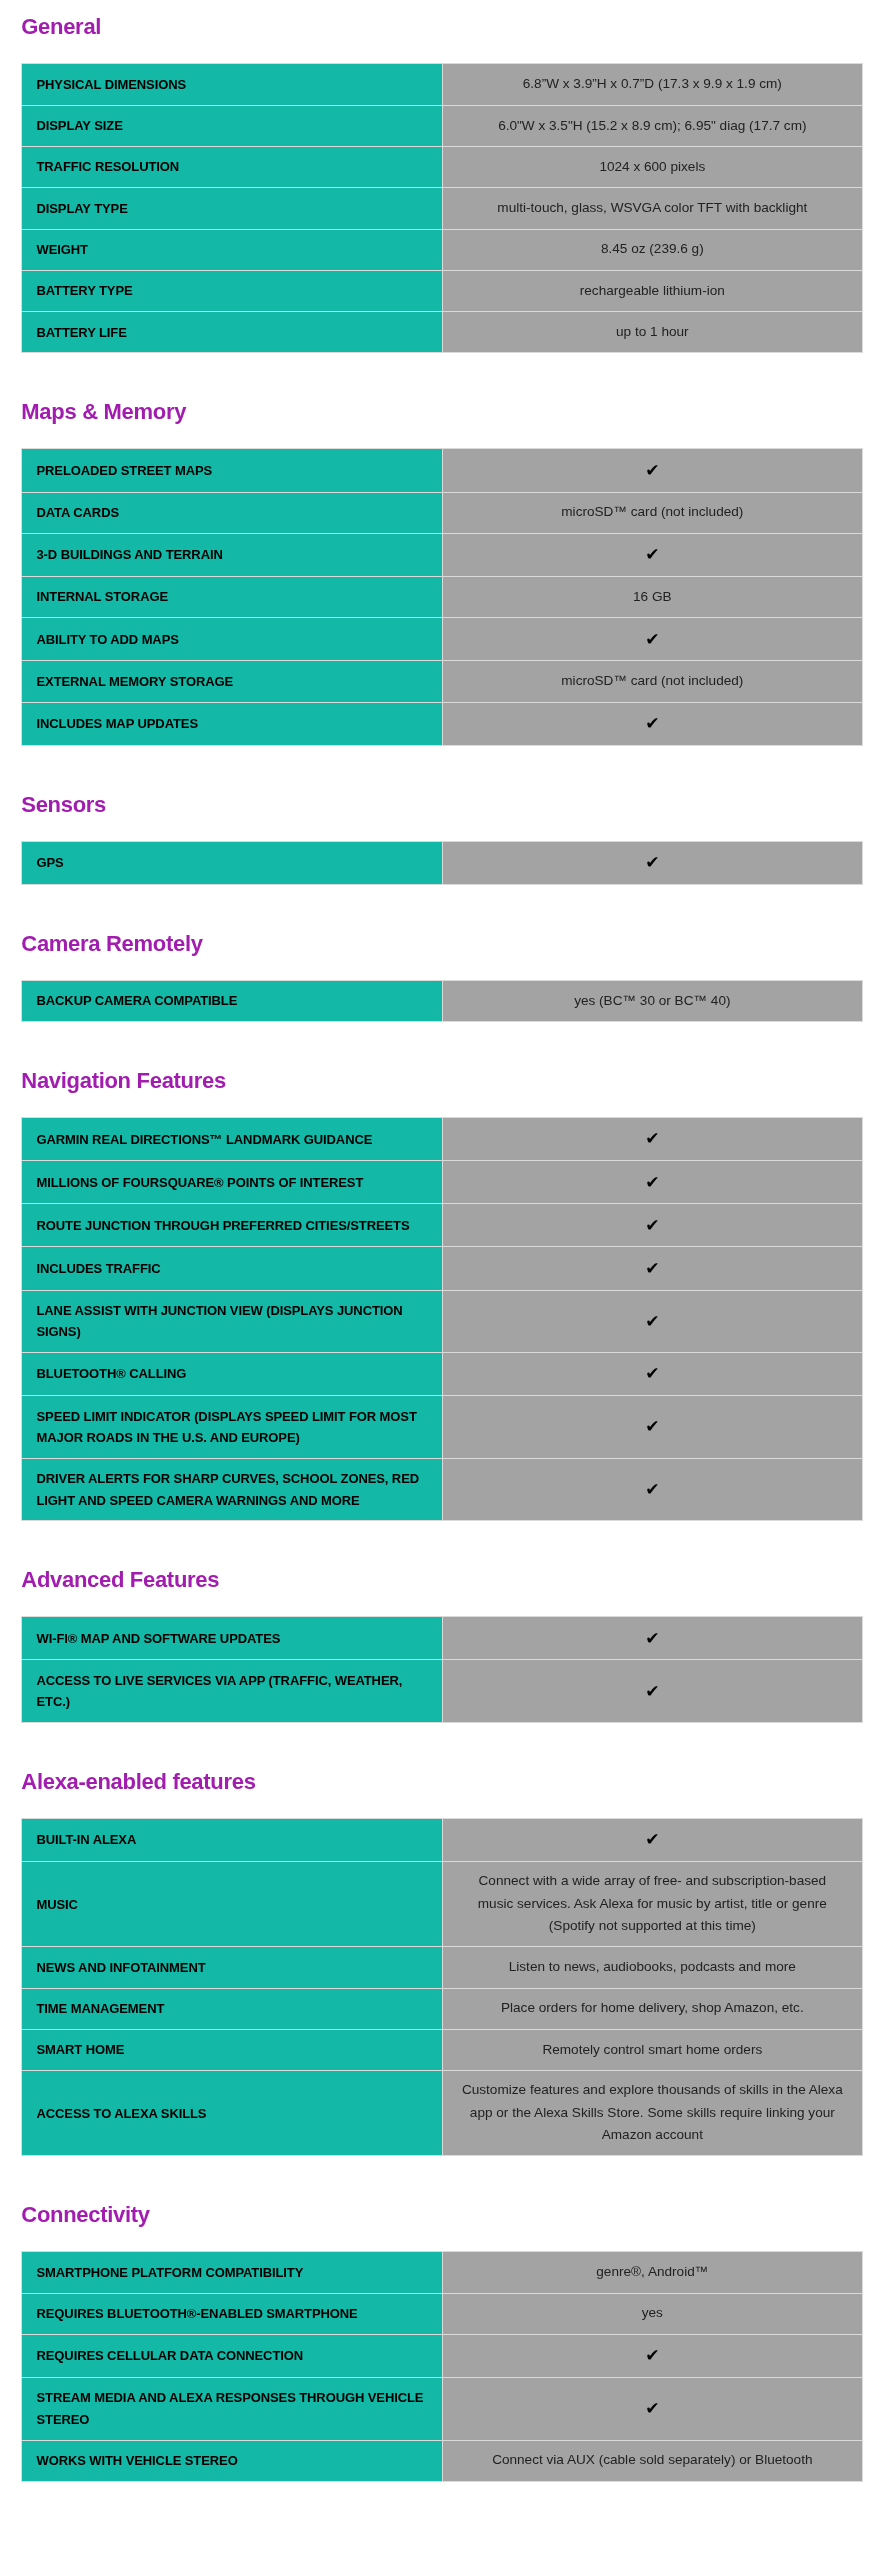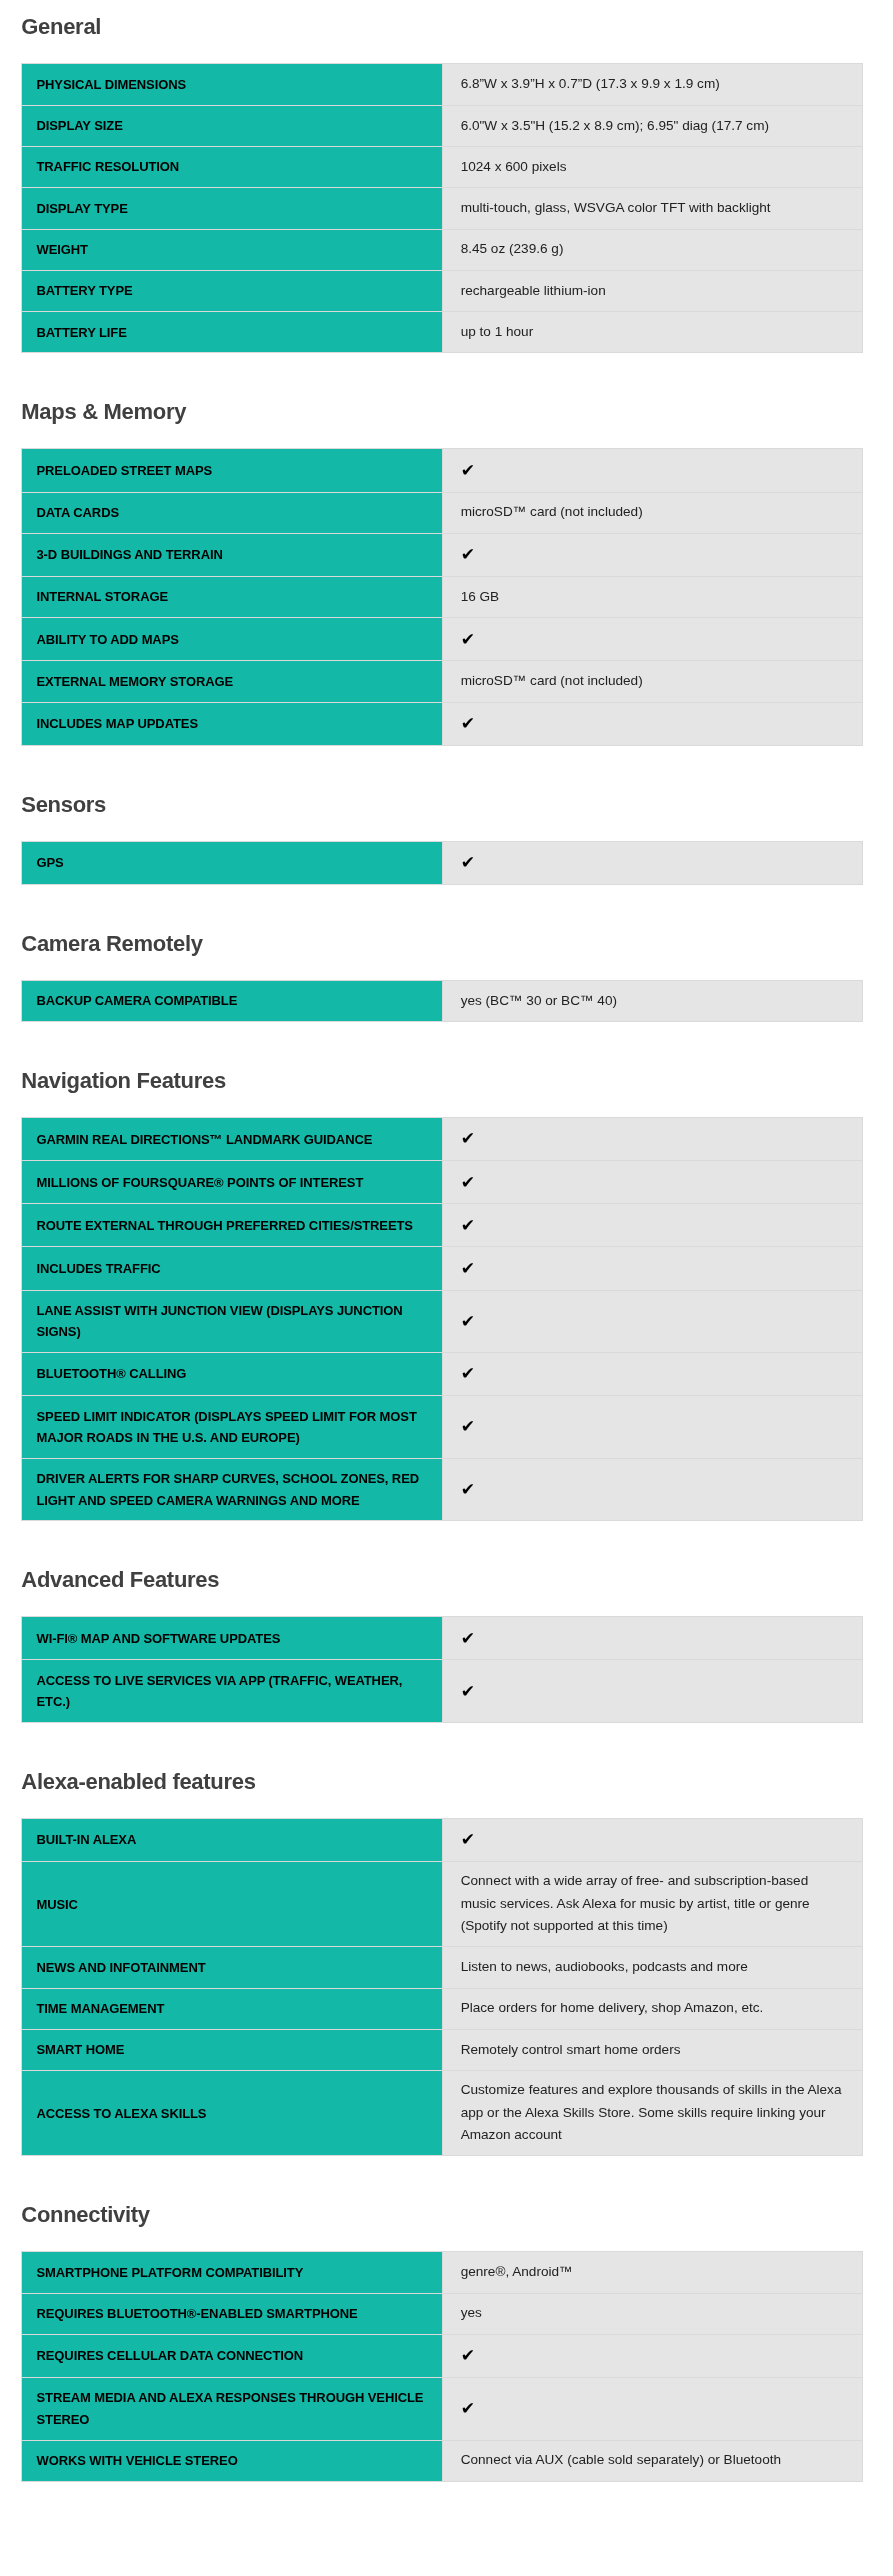--- a/index.html
+++ b/index.html
@@ -9,21 +9,21 @@
     font-family: "Liberation Sans", sans-serif;
     color: #111;
   }
   .page {
     padding: 15.4px 30px 36px 21.3px;
   }
   .section-title {
     font-size: 22px;
     font-weight: 700;
     letter-spacing: -0.3px;
-    color: #404040;
+    color: #a21caf;
     line-height: 24px;
     margin: 47px 0 24px 0;
   }
   .section:first-child .section-title { margin-top: 0; }
   .spec-table {
     width: 100%;
     border-collapse: collapse;
     table-layout: fixed;
   }
   .spec-table td {
@@ -34,22 +34,22 @@
     width: 50%;
     background: #14b8a6;
     font-weight: 700;
     font-size: 13px;
     line-height: 21.3px;
     letter-spacing: -0.1px;
     color: #000;
     padding: 9.5px 15.4px 9.5px 14.2px;
   }
   td.value {
-    background: #e5e5e5;
-    text-align: left;
+    background: #a3a3a3;
+    text-align: center;
     font-size: 13.6px;
     line-height: 22.5px;
     color: #222;
     padding: 8.3px 18px;
   }
   td.value.check span {
     font-family: "DejaVu Sans", sans-serif;
     font-size: 17px;
     line-height: 24px;
     color: #000;
@@ -194,21 +194,21 @@
       <span>✔</span>
     </td>
   </tr>
             <tr>
     <td class="label">MILLIONS OF FOURSQUARE® POINTS OF INTEREST</td>
     <td class="value check">
       <span>✔</span>
     </td>
   </tr>
             <tr>
-    <td class="label">ROUTE EXTERNAL THROUGH PREFERRED CITIES/STREETS</td>
+    <td class="label">ROUTE JUNCTION THROUGH PREFERRED CITIES/STREETS</td>
     <td class="value check">
       <span>✔</span>
     </td>
   </tr>
             <tr>
     <td class="label">INCLUDES TRAFFIC</td>
     <td class="value check">
       <span>✔</span>
     </td>
   </tr>

